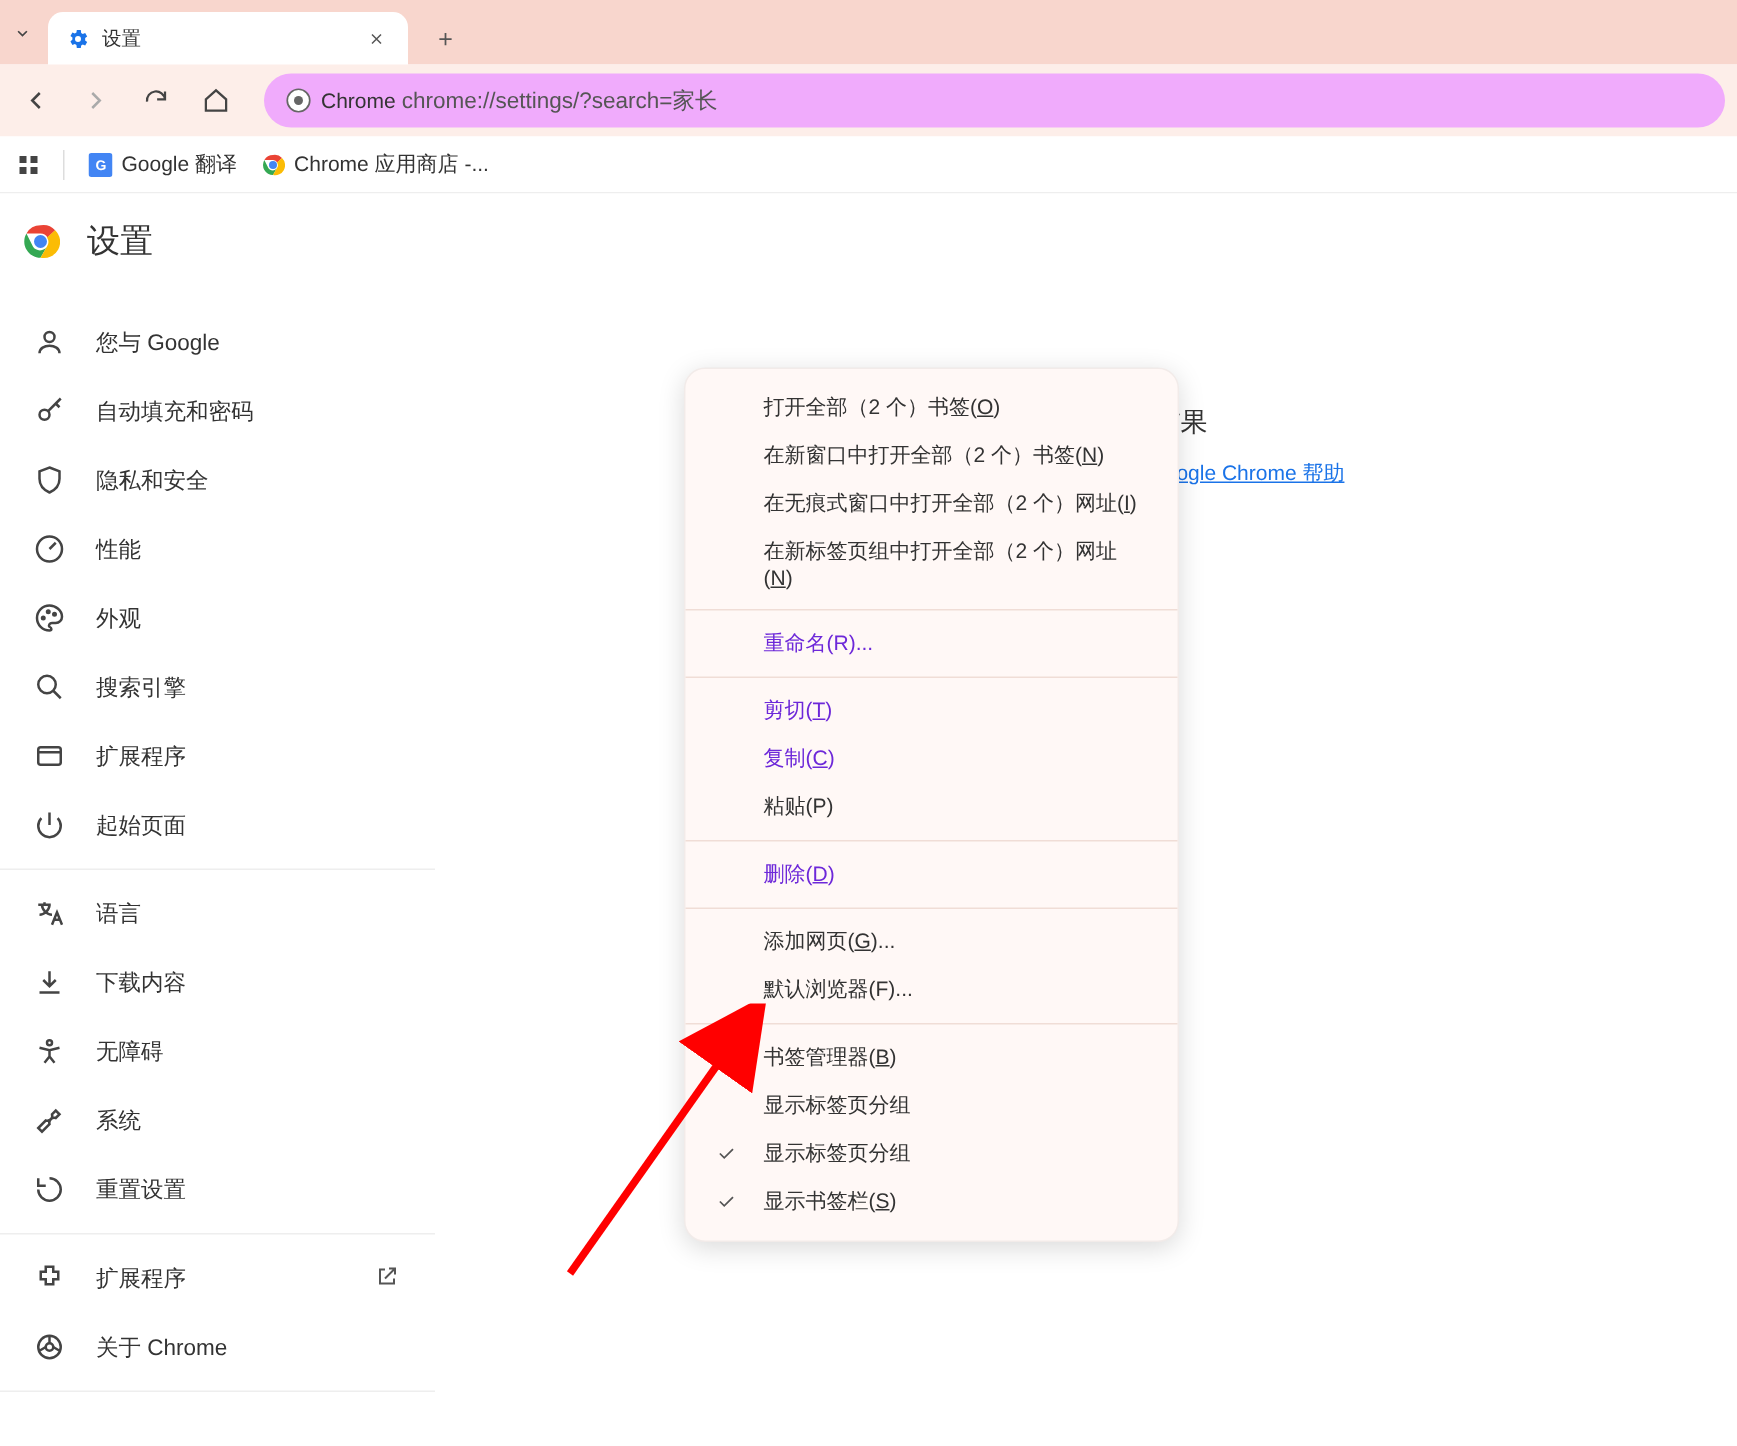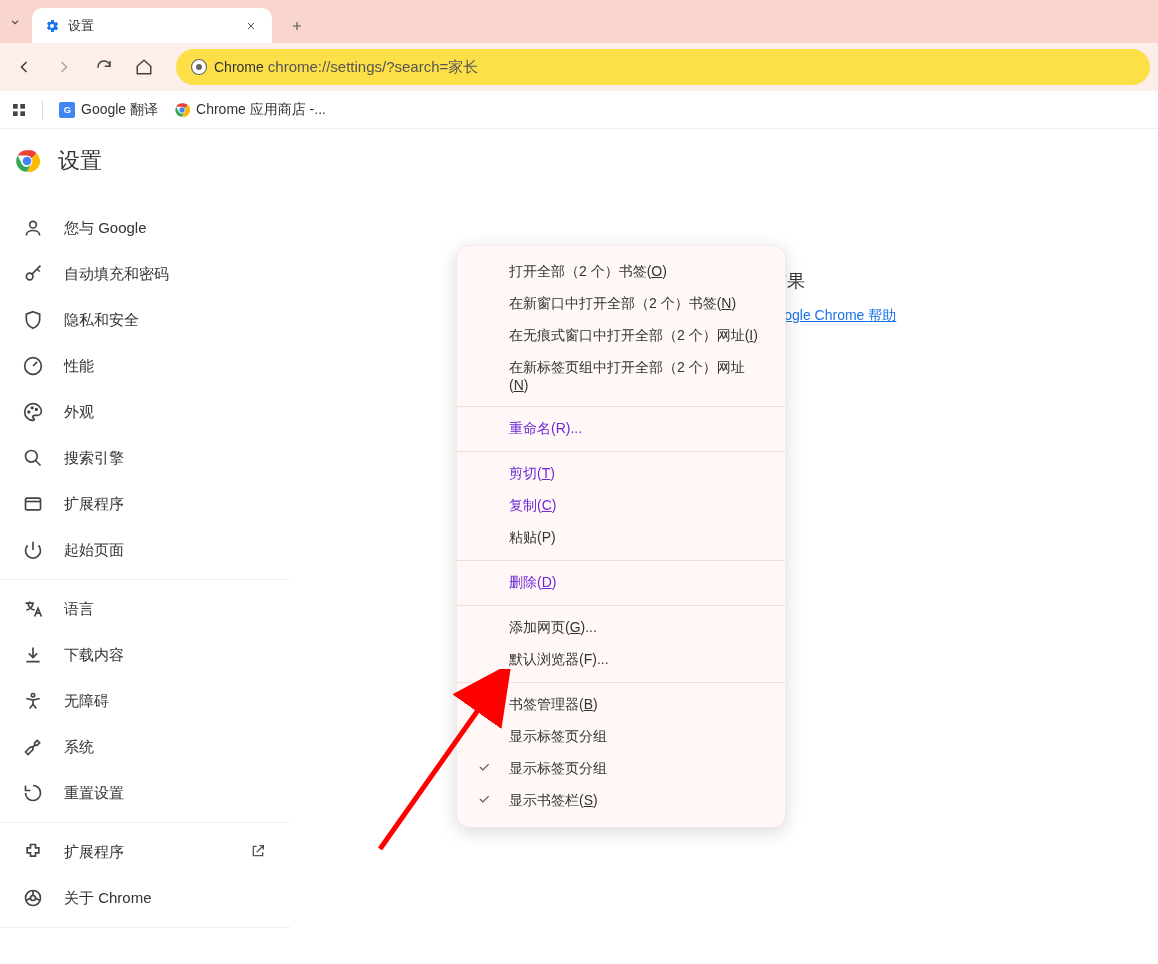--- a/index.html
+++ b/index.html
@@ -9,21 +9,21 @@
 .tab-dropdown { width: 30px; height: 43px; display:flex; align-items:center; justify-content:center; color:#444; }
 .tab { background: #fff; border-radius: 10px 10px 0 0; height: 35px; display: flex; align-items: center; padding: 0 12px; margin-left: 2px; min-width: 240px; }
 .tab .favicon { width: 16px; height: 16px; margin-right: 8px; display:flex; align-items:center; justify-content:center; color:#1a73e8; }
 .tab .title { font-size: 13px; color: #333; flex: 1; }
 .tab .close { width: 18px; height: 18px; display:flex; align-items:center; justify-content:center; color:#555; border-radius:50%; margin-left:8px; }
 .new-tab { width: 30px; height: 30px; display:flex; align-items:center; justify-content:center; color:#555; margin-left:10px; margin-bottom:2px; }
 
 .toolbar { height: 48px; background: #fdeee9; display:flex; align-items:center; padding: 0 8px; gap: 8px; }
 .nav-btn { width: 32px; height: 32px; display:flex; align-items:center; justify-content:center; color:#444; border-radius:50%; }
 .nav-btn.disabled { color:#aaa; }
-.omnibox { flex:1; height:36px; background:#fde047; border-radius:18px; display:flex; align-items:center; padding:0 14px; margin-left:8px; }
+.omnibox { flex:1; height:36px; background:#f0abfc; border-radius:18px; display:flex; align-items:center; padding:0 14px; margin-left:8px; }
 .omnibox .chrome-chip { display:flex; align-items:center; gap:6px; font-size:14px; color:#333; font-weight:500; }
 .omnibox .url { font-size:15px; color:#555; margin-left:4px; }
 
 .bookmarks-bar { height:38px; background:#fff; border-bottom:1px solid #eee; display:flex; align-items:center; padding:0 8px; gap:8px; }
 .bm-apps { width:22px; height:22px; display:flex; align-items:center; justify-content:center; color:#444; }
 .bm-sep { width:1px; height:20px; background:#ddd; margin:0 4px; }
 .bm-item { display:flex; align-items:center; gap:6px; font-size:14px; color:#333; padding:0 4px; }
 .bm-favicon { width:16px; height:16px; display:flex; align-items:center; justify-content:center; }
 
 .page { display:flex; height: calc(100% - 129px); position:relative; background:#fff; }
@@ -38,21 +38,21 @@
 .ext-link { margin-left:auto; width:18px; height:18px; color:#555; }
 
 .main { flex:1; padding-top:140px; text-align:center; position:relative; }
 .no-result-title { font-size:18px; color:#333; font-weight:500; }
 .no-result-sub { font-size:14px; color:#555; margin-top:14px; }
 .help-link { color:#1a73e8; text-decoration:underline; }
 
 .context-menu { position:absolute; left:456px; top:116px; width:330px; background:#fff8f6; border-radius:14px; box-shadow:0 4px 18px rgba(0,0,0,.15); padding:6px 0; z-index:50; border:1px solid rgba(0,0,0,.05); }
 .cm-group { padding:4px 0; }
 .cm-sep { height:1px; background:#f0ddd6; margin:2px 0; }
-.cm-item { display:flex; align-items:flex-start; padding:7px 22px 7px 52px; font-size:14px; color:#333; position:relative; }
+.cm-item { display:flex; align-items:flex-end; padding:7px 22px 7px 52px; font-size:14px; color:#333; position:relative; }
 .cm-item.disabled { color:#6d28d9; }
 .cm-check { position:absolute; left:20px; width:16px; height:16px; color:#555; }
 .underline-char { text-decoration: underline; }
 
 .arrow-annotation { position:absolute; z-index:100; pointer-events:none; }
 
 svg { display:block; }
 </style>
 </head>
 <body>

